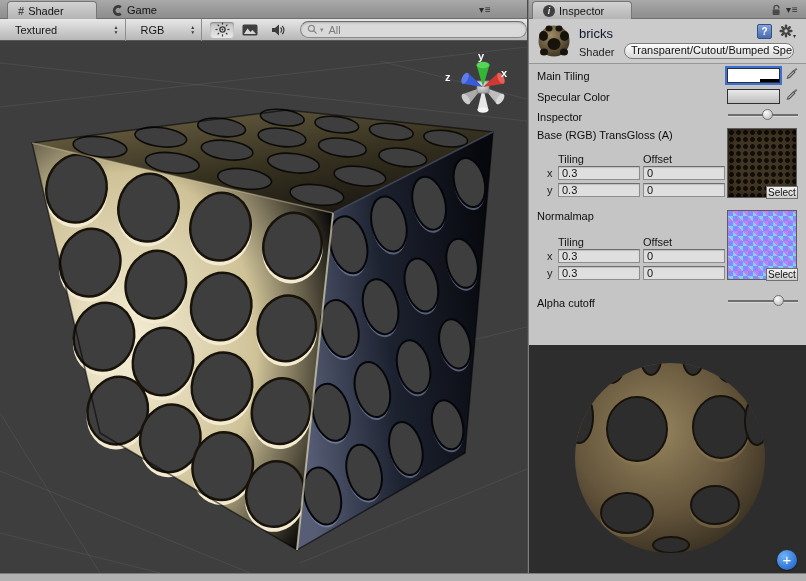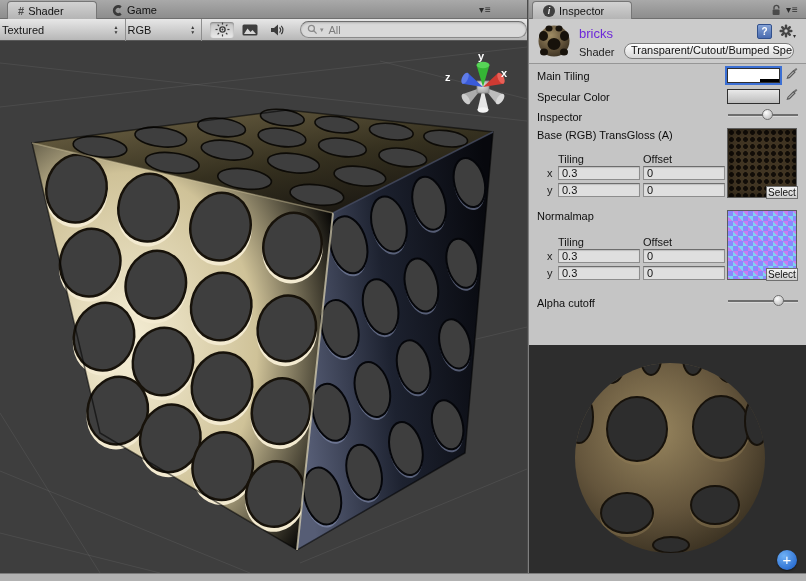--- a/index.html
+++ b/index.html
@@ -11,38 +11,38 @@
   .tab{position:absolute;top:1px;height:18px;display:flex;align-items:center;gap:4px;
     padding:0 10px;font-size:11px;color:#111;}
   .tab.active{background:linear-gradient(#d2d2d2,#b4b4b4);border:1px solid #767676;border-bottom:none;
     border-radius:4px 4px 0 0;box-sizing:border-box;}
   .pane-menu{position:absolute;top:4px;font-size:10px;color:#2c2c2c;letter-spacing:1px;cursor:default;}
   
   #scene-panel{position:absolute;left:0;top:0;width:527px;height:573px;}
   #scene-toolbar{position:absolute;top:19px;left:0;right:0;height:22px;
     background:linear-gradient(#e7e7e7,#b7b7b7);border-bottom:1px solid #585858;
     display:flex;align-items:center;box-sizing:border-box;}
-  .tb-drop{height:22px;display:flex;align-items:center;padding:0 6px 0 2px;
+  .tb-drop{height:22px;display:flex;align-items:center;padding:0 6px 0 15px;
     border-right:1px solid #8e8e8e;font-size:11px;color:#161616;gap:6px;}
   .updn{display:flex;flex-direction:column;font-size:5px;line-height:4.6px;color:#3a3a3a;}
   .tb-btn{width:24px;height:16px;margin:0 2px;display:flex;align-items:center;justify-content:center;
     border-radius:3px;}
   .tb-btn.pressed{background:linear-gradient(#c2c2c2,#e9e9e9);box-shadow:inset 0 1px 2px rgba(0,0,0,.35);}
   .searchbox{margin-left:8px;width:214px;height:15px;border-radius:9px;background:#d9d9d9;
     border:1px solid #8a8a8a;border-top-color:#6f6f6f;display:flex;align-items:center;
     padding:0 6px;gap:2px;font-size:11px;color:#7c7c7c;box-shadow:inset 0 1px 2px rgba(0,0,0,.18);}
   .searchbox .caret{font-size:7px;color:#8a8a8a;margin-right:3px;}
   #scene-viewport{position:absolute;top:41px;left:0;width:527px;height:532px;background:#3e3e3e;}
   
   #splitter{position:absolute;left:527px;top:0;width:2px;height:573px;background:#7e7e7e;border-left:1px solid #4a4a4a;box-sizing:border-box;}
   #bottom-strip{position:absolute;left:0;bottom:0;width:806px;height:8px;background:#b2b2b2;border-top:1px solid #7c7c7c;box-sizing:border-box;}
   
   #inspector{position:absolute;left:529px;top:0;width:277px;height:573px;background:#c5c5c5;}
   #mat-header{position:absolute;top:19px;left:0;right:0;height:45px;background:#cbcbcb;border-bottom:1px solid #969696;box-sizing:border-box;}
-  #mat-name{position:absolute;left:50px;top:7px;font-size:13px;color:#6d28d9;}
+  #mat-name{position:absolute;left:50px;top:7px;font-size:13px;color:#0f172a;}
   #shader-label{position:absolute;left:50px;top:27px;font-size:11px;color:#222;}
   #shader-dropdown{position:absolute;left:95px;top:24px;width:170px;height:16px;border-radius:8px;
     background:linear-gradient(#fefefe,#d7d7d7);border:1px solid #7c7c7c;box-sizing:border-box;
     display:flex;align-items:flex-start;padding:0 6px;font-size:11px;color:#111;white-space:nowrap;overflow:hidden;}
   #shader-dropdown .dd-caret{margin-left:auto;font-size:7px;color:#555;}
   .help-badge{position:absolute;left:228px;top:5px;width:15px;height:15px;border-radius:2px;
     background:linear-gradient(#86a3d6,#4a6cb0);border:1px solid #31508c;color:#fff;font-size:10px;
     font-weight:bold;display:flex;align-items:center;justify-content:center;box-sizing:border-box;}
   .gear-wrap{position:absolute;left:250px;top:5px;width:18px;height:15px;display:flex;align-items:flex-start;}
   .gear-wrap .caret{font-size:6px;color:#333;margin-top:8px;}

